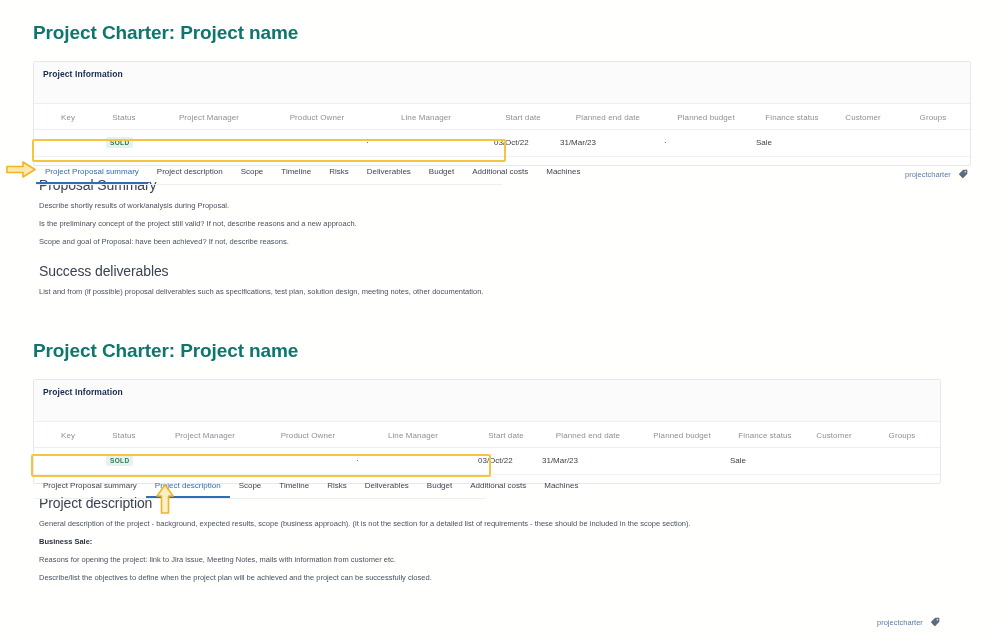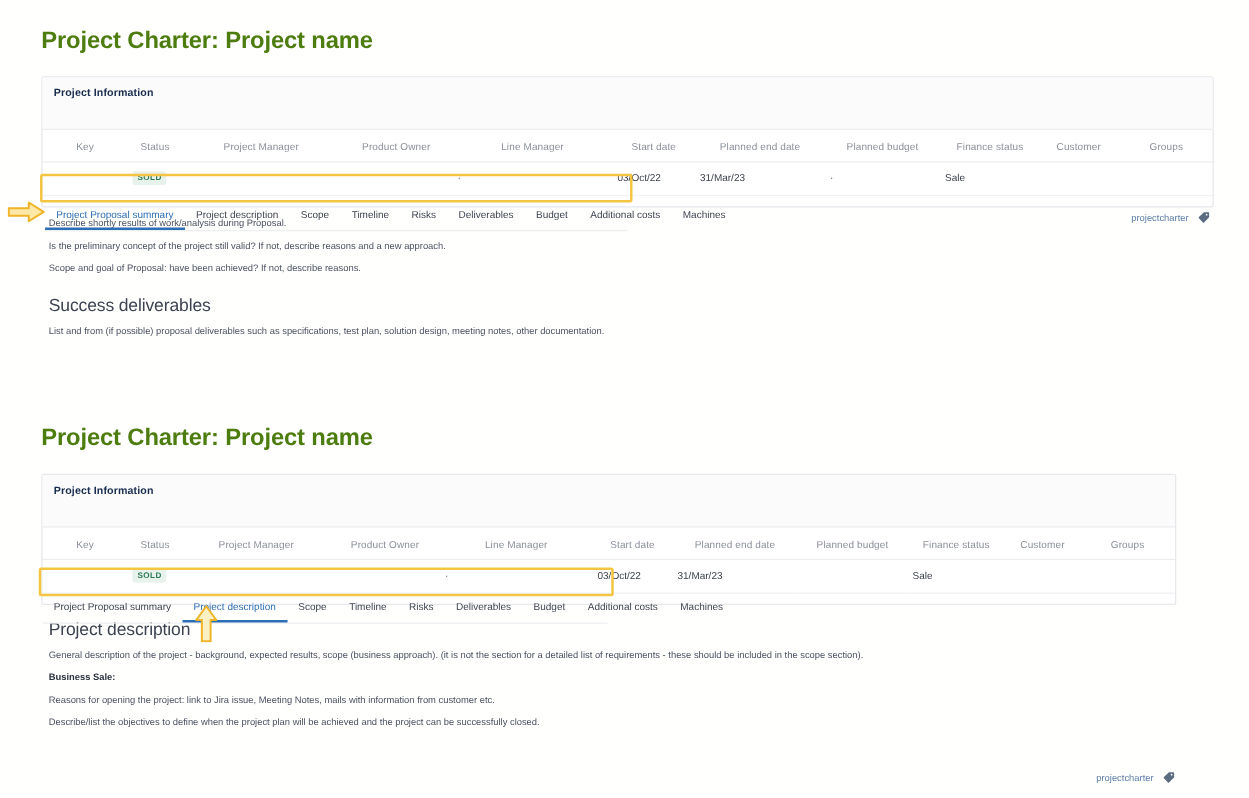--- a/index.html
+++ b/index.html
@@ -39,21 +39,21 @@
   
   .section { position: absolute; left: 0; width: 999px; }
   .section-1 { top: 14px; }
   .section-2 { top: 332px; }
 
   .page-title {
     margin: 0 0 0 33px;
     padding-top: 8px;
     font-size: 19px;
     font-weight: 600;
-    color: #4d7c0f;
+    color: #0f766e;
     letter-spacing: -0.1px;
   }
 
   
   .info-table {
     margin-top: 17px;
     margin-left: 33px;
     background: #ffffff;
     border: 1px solid #e6e8eb;
     border-radius: 2px;
@@ -262,20 +262,21 @@
       <div class="tab">Additional costs</div>
       <div class="tab">Machines</div>
     </div>
   <div class="tabs-highlight" style="left:32px; top:125px; width:474px; height:23px;"></div>
 
   <svg class="arrow" style="left:6px; top:147px;" width="30" height="17" viewBox="0 0 30 17">
     <polygon points="1,5.5 17,5.5 17,1 29,8.5 17,16 17,11.5 1,11.5" fill="#fde8a8" stroke="#f0b429" stroke-width="1.6" stroke-linejoin="round"></polygon>
   </svg>
 
   <div class="content" id="body-1">
+      <h2 class="h2">Proposal Summary</h2>
       <p class="p">Describe shortly results of work/analysis during Proposal.</p>
       <p class="p">Is the preliminary concept of the project still valid? If not, describe reasons and a new approach.</p>
       <p class="p">Scope and goal of Proposal: have been achieved? If not, describe reasons.</p>
       <h2 class="h2 tight">Success deliverables</h2>
       <p class="p">List and from (if possible) proposal deliverables such as specifications, test plan, solution design, meeting notes, other documentation.</p>
     </div>
 
   <div class="tag-row" style="left:905px; top:155px;">
     <a class="tag-link">projectcharter</a>
     <svg class="tag-icon" viewBox="0 0 16 16">

